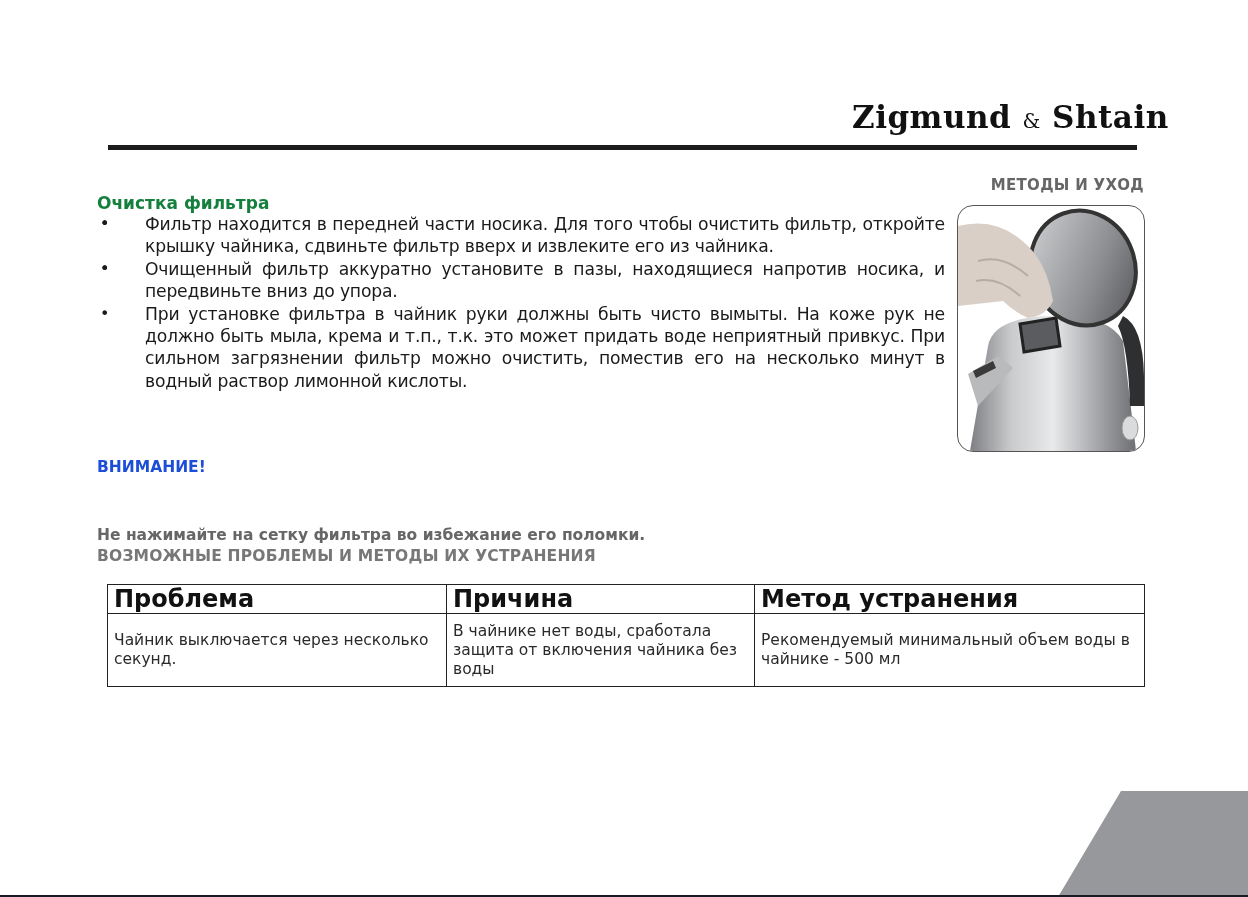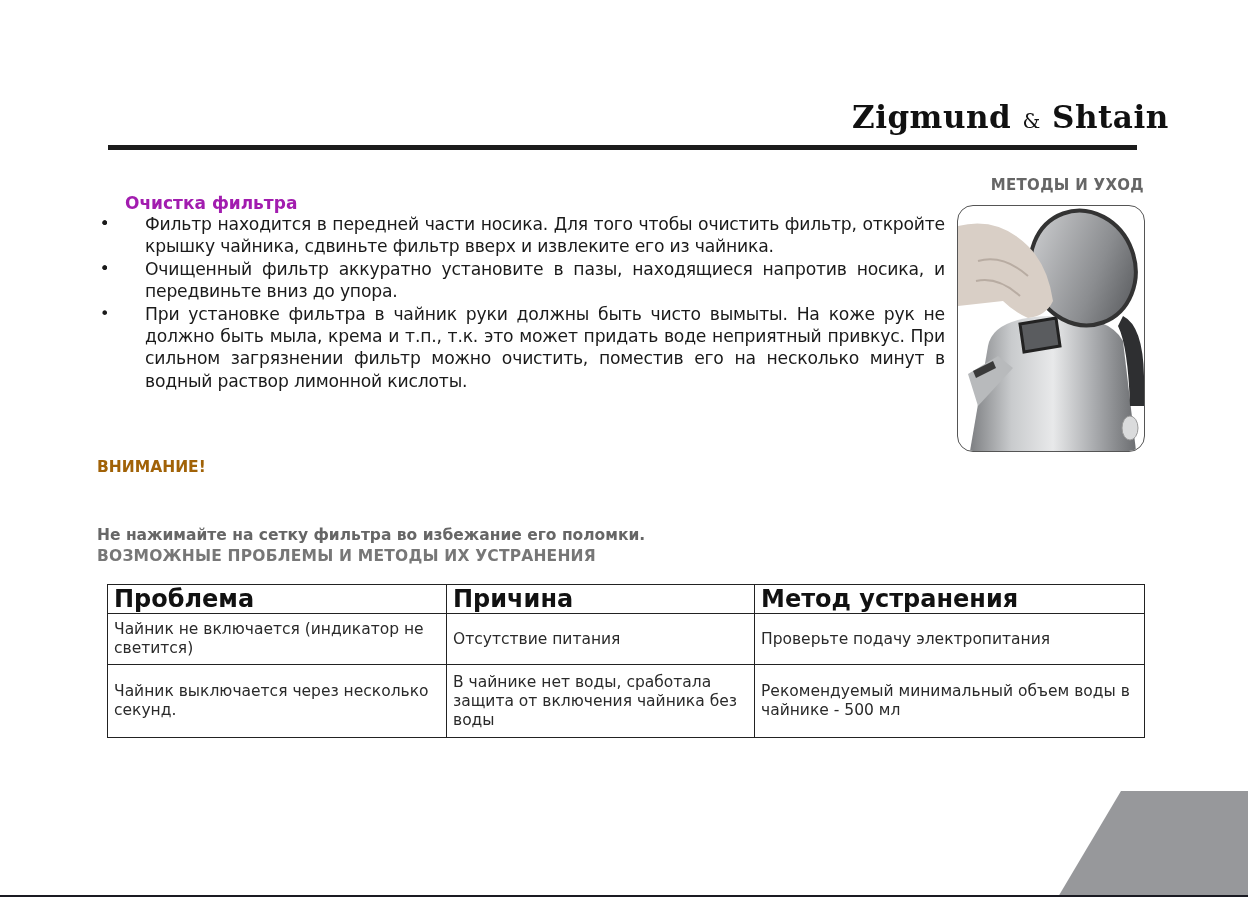--- a/index.html
+++ b/index.html
@@ -4,28 +4,28 @@
 <style>
   html, body { margin: 0; padding: 0; background: #ffffff; }
   body { width: 1248px; height: 897px; position: relative; overflow: hidden;
          font-family: "DejaVu Sans", sans-serif; color: #1a1a1a; }
   .brand { position: absolute; left: 852px; top: 99px; font-family: "DejaVu Serif", serif;
            font-size: 31px; font-weight: bold; letter-spacing: 0.5px; color: #111; white-space: nowrap; }
   .brand .amp { font-size: 20px; font-weight: normal; }
   .rule { position: absolute; left: 108px; top: 145px; width: 1029px; height: 5px; background: #1c1c1c; }
   .section-tag { position: absolute; right: 104px; top: 176px; font-family: "DejaVu Sans", sans-serif;
                  font-weight: bold; font-size: 15px; color: #666; letter-spacing: 0.3px; }
-  .subhead { position: absolute; left: 97px; top: 193px; font-weight: bold; font-size: 17px; color: #a21caf; margin-left: 28px; }
+  .subhead { position: absolute; left: 97px; top: 193px; font-weight: bold; font-size: 17px; color: #15803d; }
   .bullets { position: absolute; left: 97px; top: 213px; width: 848px; margin: 0; padding: 0; list-style: none; }
   .bullets li { position: relative; padding-left: 48px; font-size: 17.2px; line-height: 22.4px;
                 text-align: justify; color: #1a1a1a; letter-spacing: -0.2px; }
   .bullets li .dot { position: absolute; left: 3px; top: 0; font-size: 16px; }
   .kettle { position: absolute; left: 957px; top: 205px; width: 186px; height: 245px;
             border: 1.5px solid #555; border-radius: 16px; overflow: hidden; background: #fff; }
-  .warn-title { position: absolute; left: 97px; top: 458px; font-weight: bold; font-size: 15.5px; color: #a16207; }
+  .warn-title { position: absolute; left: 97px; top: 458px; font-weight: bold; font-size: 15.5px; color: #1d4ed8; }
   .warn-text { position: absolute; left: 97px; top: 481px; font-weight: bold; font-size: 15.5px; color: #666; margin-top: 45px; }
   .problems-title { position: absolute; left: 97px; top: 547px; font-weight: bold; font-size: 15.5px;
                     color: #777; letter-spacing: 0.2px; }
   table.trouble { position: absolute; left: 107px; top: 584px; width: 1038px; border-collapse: collapse; }
   table.trouble th, table.trouble td { border: 1.5px solid #222; text-align: left; vertical-align: middle;
                                        padding: 2px 6px; font-size: 15.5px; line-height: 19px; color: #2a2a2a; }
   table.trouble th { font-size: 24px; font-weight: bold; color: #111; height: 24px; padding-top: 2px; padding-bottom: 2px; }
   table.trouble col.c1 { width: 339px; }
   table.trouble col.c2 { width: 308px; }
   table.trouble tr.r1 td { height: 46px; }
@@ -94,25 +94,20 @@
       <col>
     </colgroup>
   <thead>
     <tr>
       <th>Проблема</th>
       <th>Причина</th>
       <th>Метод устранения</th>
     </tr>
   </thead>
   <tbody>
-    <tr class="r1">
-      <td>Чайник не включается (индикатор не светится)</td>
-      <td>Отсутствие питания</td>
-      <td>Проверьте подачу электропитания</td>
-    </tr>
     <tr class="r3">
       <td>Чайник выключается через несколько секунд.</td>
       <td>В чайнике нет воды, сработала защита от включения чайника без воды</td>
       <td>Рекомендуемый минимальный объем воды в чайнике - 500 мл</td>
     </tr>
   </tbody>
 </table>
 
 <svg class="corner" viewBox="0 0 190 106" preserveAspectRatio="none">
   <polygon points="63,0 190,0 190,106 0,106" fill="#97989b"></polygon>

